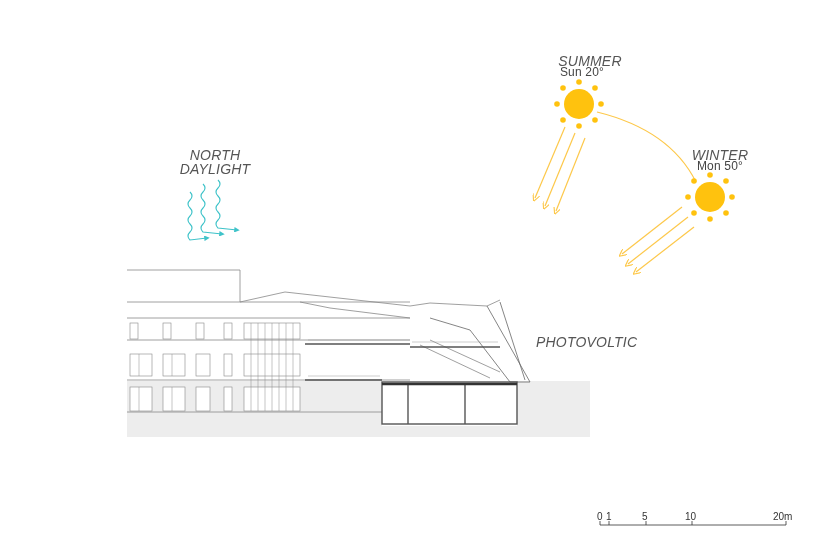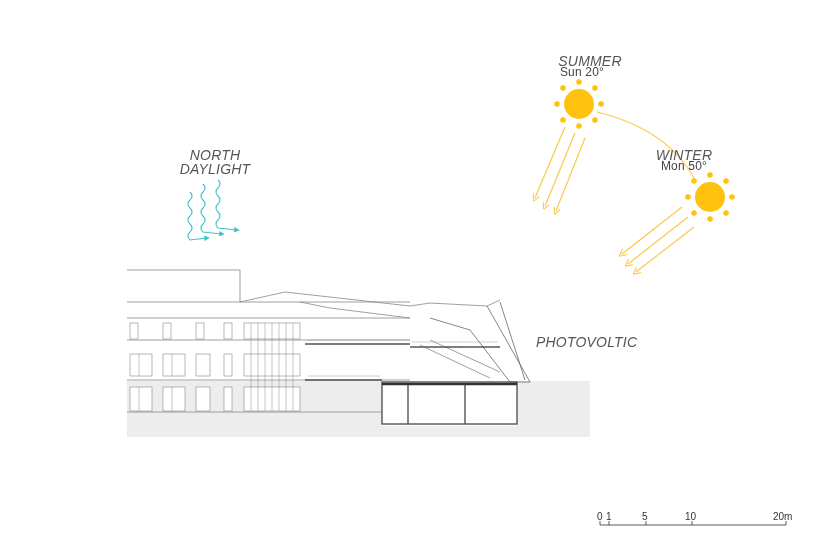--- a/index.html
+++ b/index.html
@@ -150,21 +150,21 @@
 <div class="lbl lbl-big" style="left:175px; top:148px; width:80px;">
   <div>NORTH</div>
   <div>DAYLIGHT</div>
 </div>
 
 <div class="lbl" style="left:550px; top:54px; width:80px;">
   <div class="lbl-big">SUMMER</div>
   <div class="lbl-small" style="margin-left:-16px;">Sun 20°</div>
 </div>
 
-<div class="lbl" style="left:644px; top:148px; width:80px;text-align:center;">
+<div class="lbl" style="left:680px; top:148px; width:80px;text-align:center;">
   <div class="lbl-big">WINTER</div>
   <div class="lbl-small">Mon 50°</div>
 </div>
 
 <div class="lbl lbl-big" style="left:536px; top:335px;">PHOTOVOLTIC</div>
 
 <span class="scale-txt" style="left:597px; top:511px;">0</span>
 <span class="scale-txt" style="left:606px; top:511px;">1</span>
 <span class="scale-txt" style="left:642px; top:511px;">5</span>
 <span class="scale-txt" style="left:685px; top:511px;text-align:right;">10</span>

